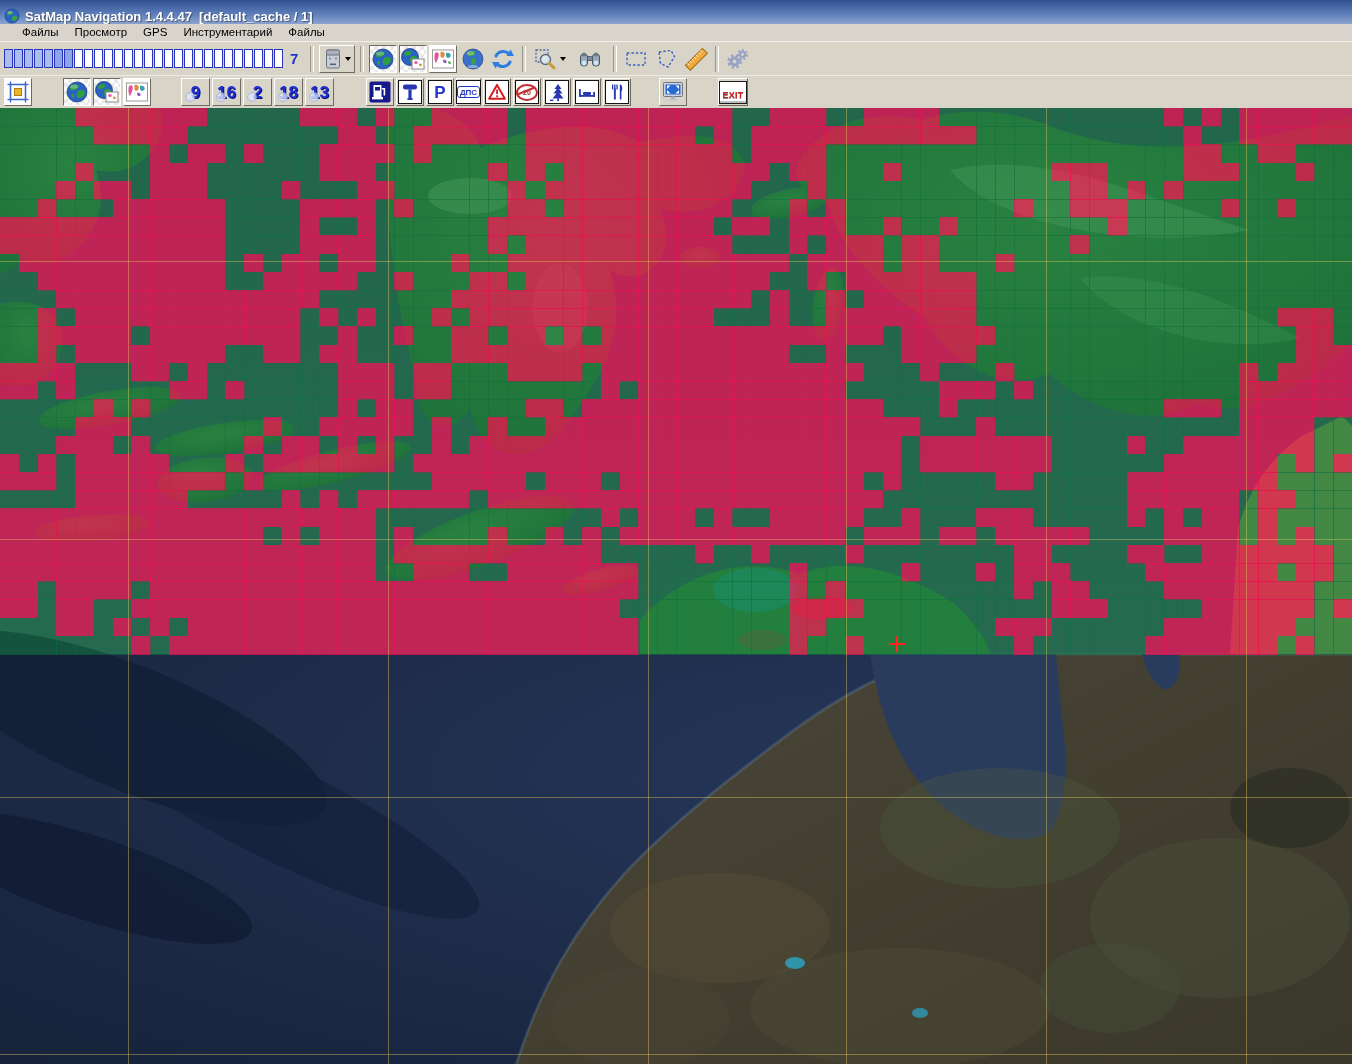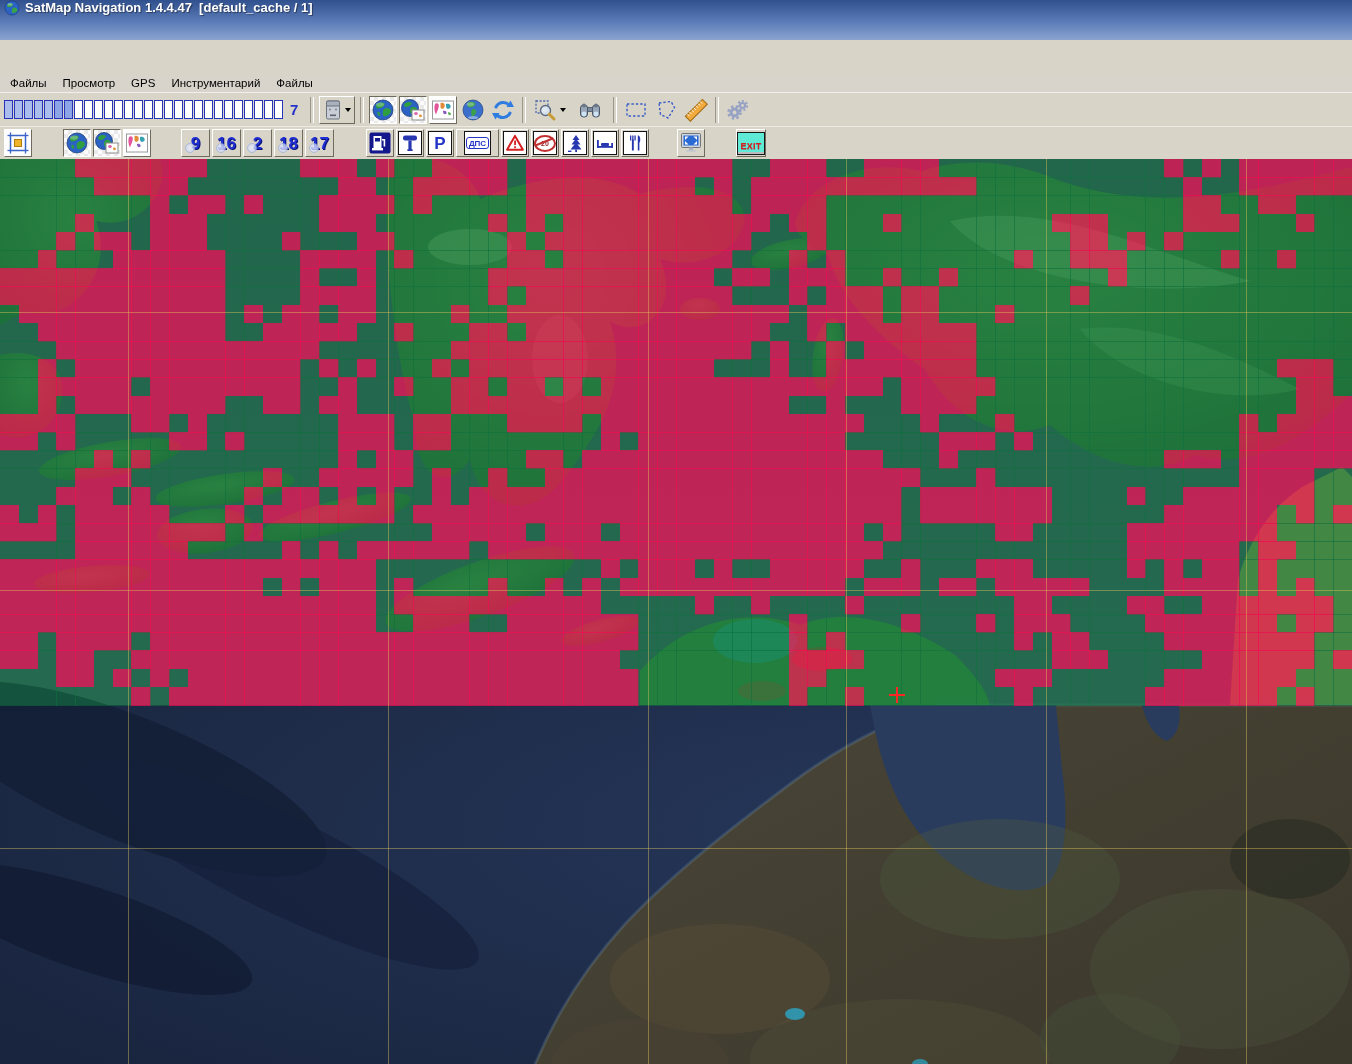--- a/index.html
+++ b/index.html
@@ -1,28 +1,28 @@
 <!DOCTYPE html>
 <html><head>
 <meta charset="utf-8">
 <style>
   html,body{margin:0;padding:0;width:1352px;height:1064px;overflow:hidden;
     font-family:"Liberation Sans",sans-serif;background:#d8d4c8;-webkit-font-smoothing:antialiased;}
   .window{width:1352px;height:1064px;display:flex;flex-direction:column;}
 
   
-  .titlebar{height:40px;flex:none;background:linear-gradient(#30508e,#5b7cb8 55%,#8ba3cf);
-    display:flex;align-items:flex-start;padding-left:4px;}
+  .titlebar{height:24px;flex:none;background:linear-gradient(#30508e,#5b7cb8 55%,#8ba3cf);
+    display:flex;align-items:flex-end;padding-left:4px;}
   .titlebar .title-text{color:#fff;font-weight:bold;font-size:13px;padding-left:5px;white-space:pre;
     text-shadow:1px 1px 1px rgba(0,0,0,.45);}
   .appicon{width:16px;height:16px;flex:none;}
 
   
   .menubar{height:17px;flex:none;background:#d8d4cc;display:flex;align-items:center;
-    font-size:11.5px;color:#000;padding-left:2px;margin-top:35px;}
+    font-size:11.5px;color:#000;padding-left:14px;}
   .menu-item{padding:1px 8px 2px 8px;cursor:default;}
 
   
   .toolbar{flex:none;background:#d8d4c8;display:flex;align-items:center;border-top:1px solid #f2f0ea;}
   .toolbar.top{height:33px;}
   .toolbar.bottom{height:32px;border-top:1px solid #eceae2;}
   .sep{width:2px;height:26px;border-left:1px solid #9b978b;border-right:1px solid #ffffff;
     margin:0 4px;flex:none;}
   .tbtn{width:28px;height:28px;flex:none;display:flex;align-items:center;justify-content:center;
     position:relative;box-sizing:border-box;margin:0 1px;background:transparent;border:1px solid transparent;}
@@ -56,21 +56,21 @@
     display:flex;align-items:center;justify-content:center;position:relative;}
   .p-label{color:#2334c8;font-weight:bold;font-size:17px;line-height:1;}
   .dps-label{color:#2334c8;font-weight:bold;font-size:8px;letter-spacing:0;
     border:1.2px solid #2334c8;border-radius:3px;padding:0.5px 1.5px;}
   .spd{width:18px;height:13px;border:2px solid #c03030;border-radius:50%;position:relative;
     display:flex;align-items:center;justify-content:center;background:#fff;}
   .spd .v{font-size:7px;font-weight:bold;color:#8c1d1d;line-height:1;}
   .spd::after{content:"";position:absolute;left:-2px;top:4px;width:20px;height:2px;
     background:#c03030;transform:rotate(-22deg);}
   .exitbtn{width:30px;height:28px;}
-  .exit-frame{border:1.5px solid #1a1a1a;padding:2px 2px 1px 2px;background:#5eead4;
+  .exit-frame{border:1.5px solid #1a1a1a;padding:2px 2px 1px 2px;background:#ffffff;
     box-shadow:inset 0 -2px 0 #bdbdbd;}
   .exit-label{color:#d41f1f;font-weight:bold;font-size:9px;letter-spacing:.3px;line-height:1;
     text-shadow:0 1px 0 #888;}
 
   
   .map{position:relative;width:1352px;height:960px;flex:none;background:#1e2d49;cursor:crosshair;}
   .map svg{position:absolute;left:0;top:0;}
 </style>
 </head>
 <body>
@@ -318,21 +318,21 @@
         <div class="numbtn">
           <span class="n">16</span>
         </div>
         <div class="numbtn">
           <span class="n">2</span>
         </div>
         <div class="numbtn">
           <span class="n">18</span>
         </div>
         <div class="numbtn">
-          <span class="n">17</span>
+          <span class="n">13</span>
         </div>
       </div>
 
     <div class="tbtn raised" style="margin-left:31px">
       <svg width="24" height="24" viewBox="0 0 24 24">
         <rect x="1.5" y="1.5" width="21" height="21" rx="2" fill="#14188c"></rect>
         <rect x="5.5" y="5" width="8" height="12" fill="#ffffff"></rect>
         <rect x="7" y="7" width="5" height="3.5" fill="#14188c"></rect>
         <rect x="4" y="17" width="11" height="2.4" fill="#ffffff"></rect>
         <path d="M14,8 h3.2 v7.5 h-1.6 v-6 H14 Z" fill="#ffffff"></path>
@@ -348,21 +348,21 @@
         </svg>
       </div>
     </div>
 
     <div class="tbtn raised">
       <div class="poi-tile">
         <span class="p-label">P</span>
       </div>
     </div>
 
-    <div class="tbtn raised" style="width:43px">
+    <div class="tbtn raised" style="width:25px">
       <div class="poi-tile" style="width:27px">
         <span class="dps-label">ДПС</span>
       </div>
     </div>
 
     <div class="tbtn raised">
       <div class="poi-tile">
         <svg width="20" height="20" viewBox="0 0 24 24">
           <polygon points="12,3.5 21.5,20 2.5,20" fill="#ffffff" stroke="#d42020" stroke-width="2.4" stroke-linejoin="round"></polygon>
           <rect x="11" y="9" width="2.2" height="5.5" fill="#d42020"></rect>

